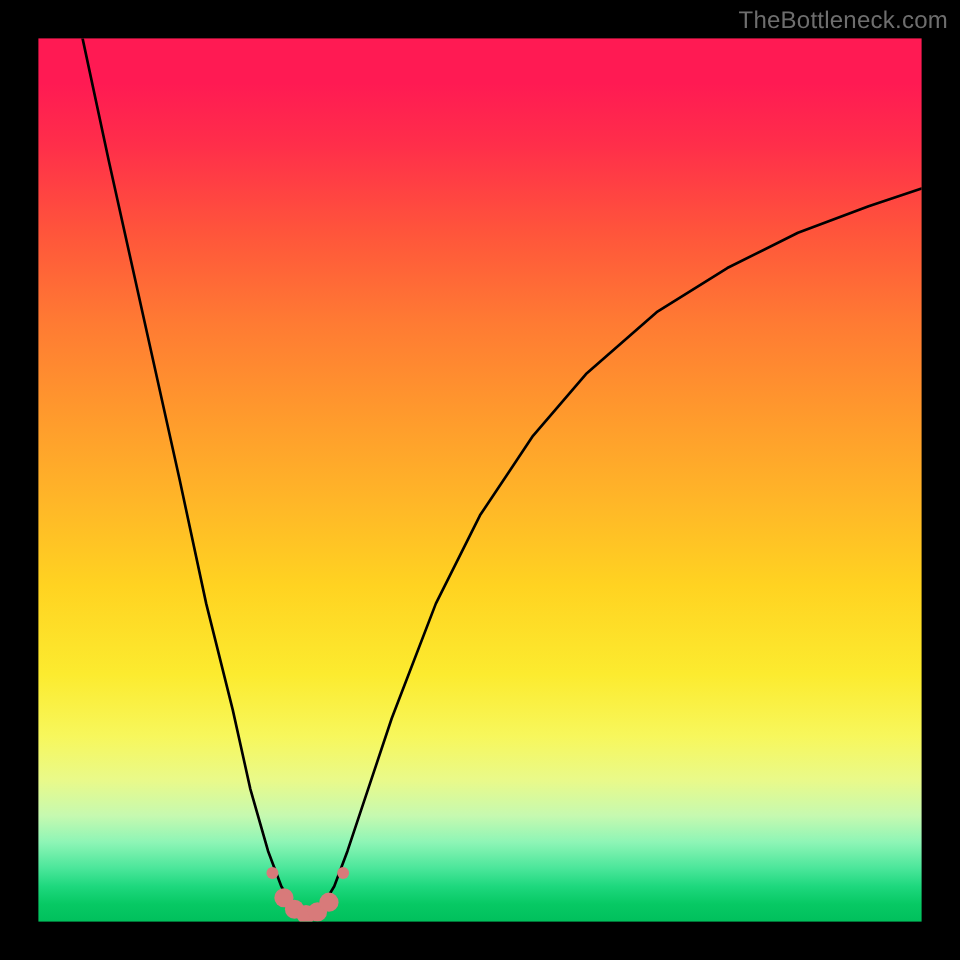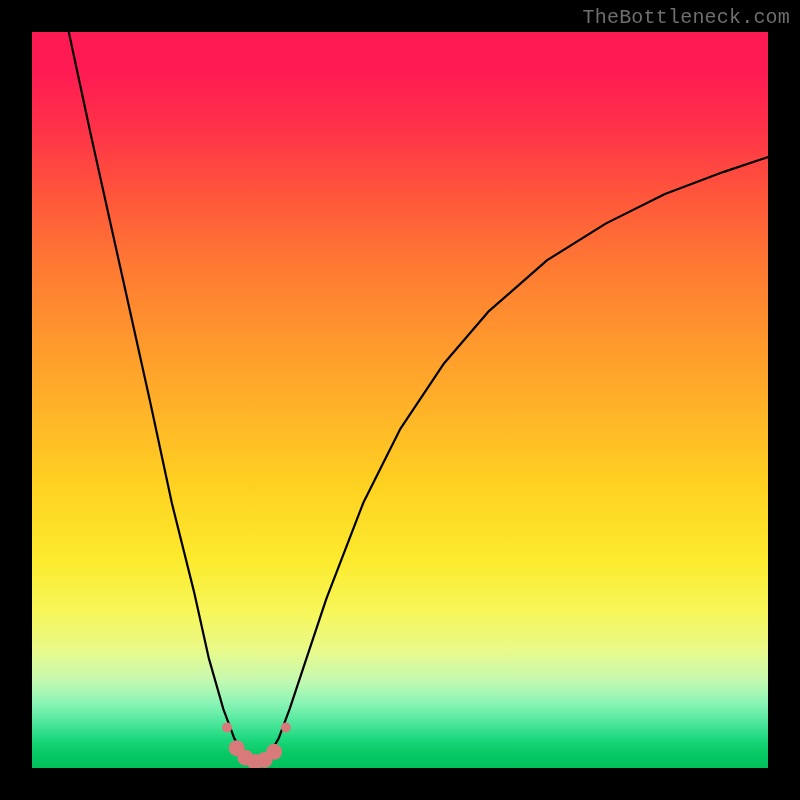--- a/index.html
+++ b/index.html
@@ -47,21 +47,21 @@
     width: 736px; height: 736px;
     pointer-events: none;
   }
 
   .watermark {
     position: absolute;
     top: 6px;
     right: 10px;
     color: #6e6e6e;
     font-size: 20px;
-    font-family: Liberation Mono, monospace;
+    font-family: Liberation Sans, sans-serif;
     letter-spacing: 0.2px;
   }
 </style>
 </head>
 <body>
 
 <div class="frame">
   <div class="plot-area">
     <svg class="curve" viewBox="0 0 736 736" preserveAspectRatio="none">
       <g>

